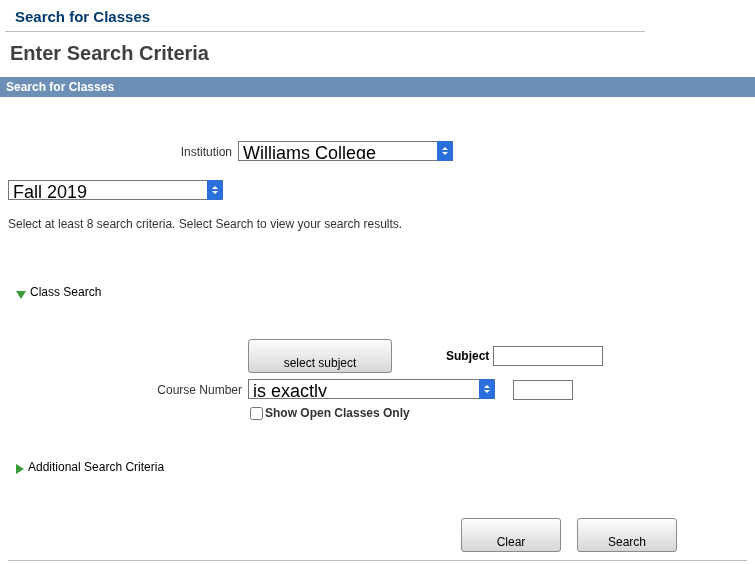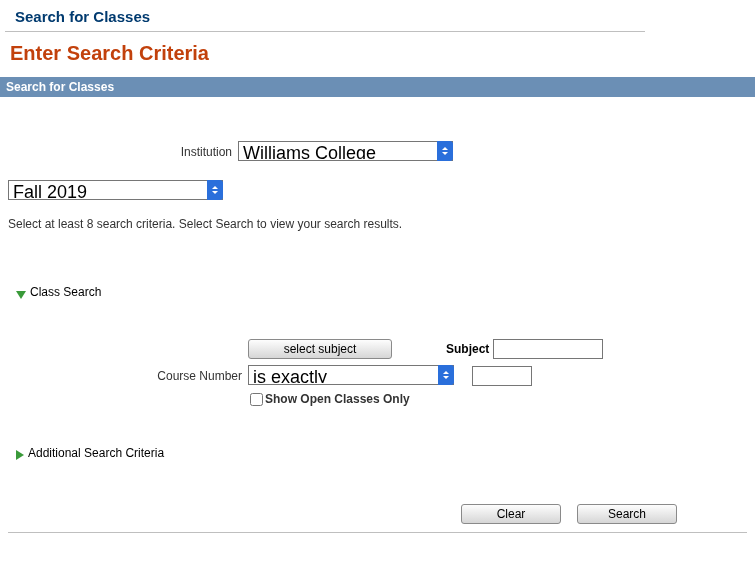--- a/index.html
+++ b/index.html
@@ -13,21 +13,21 @@
     .page-title {
       color: #003a6f;
       font-size: 15px;
       font-weight: bold;
       padding: 8px 10px 6px 10px;
       border-bottom: 1px solid #bfbfbf;
       width: 640px;
       margin-left: 5px;
     }
     .page-subtitle {
-      color: #c2410c;
+      color: #404040;
       font-size: 20px;
       font-weight: bold;
       padding: 10px 10px 12px 10px;
     }
     .section-bar {
       background: #6b8fb5;
       color: #fff;
       font-weight: bold;
       font-size: 12px;
       padding: 3px 6px;
@@ -107,21 +107,21 @@
       margin-right: 4px;
     }
     .spacer-sm { height: 30px; }
     .btn {
       background: linear-gradient(#fdfdfd, #d6d6d6);
       border: 1px solid #8a8a8a;
       border-radius: 3px;
       height: 20px;
       font-size: 12px;
       cursor: pointer;
-      padding: 2px 8px;
+      padding: 16px 8px;
     }
     .btn-wide { width: 144px; }
     .btn-action { width: 100px; }
     .input-text {
       border: 1px solid #767676;
       height: 20px;
       padding: 1px 4px;
       font-size: 12px;
     }
     .subject-row {
@@ -138,21 +138,21 @@
     .checkbox-row label { font-weight: bold; color: #333; }
     .footer-actions {
       display: flex;
       justify-content: flex-end;
       gap: 16px;
       padding: 4px 70px 8px 0;
       border-bottom: 1px solid #bfbfbf;
       margin-top: 36px;
     }
     .sel-215 { width: 215px; }
-    .sel-225 { width: 206px; }
+    .sel-225 { width: 247px; }
     .inp-110 { width: 110px; }
     .inp-60 { width: 60px; }
   </style>
 </head>
 <body>
 
 <div class="page-title">Search for Classes</div>
 <div class="page-subtitle">Enter Search Criteria</div>
 <div class="section-bar">Search for Classes</div>
 

